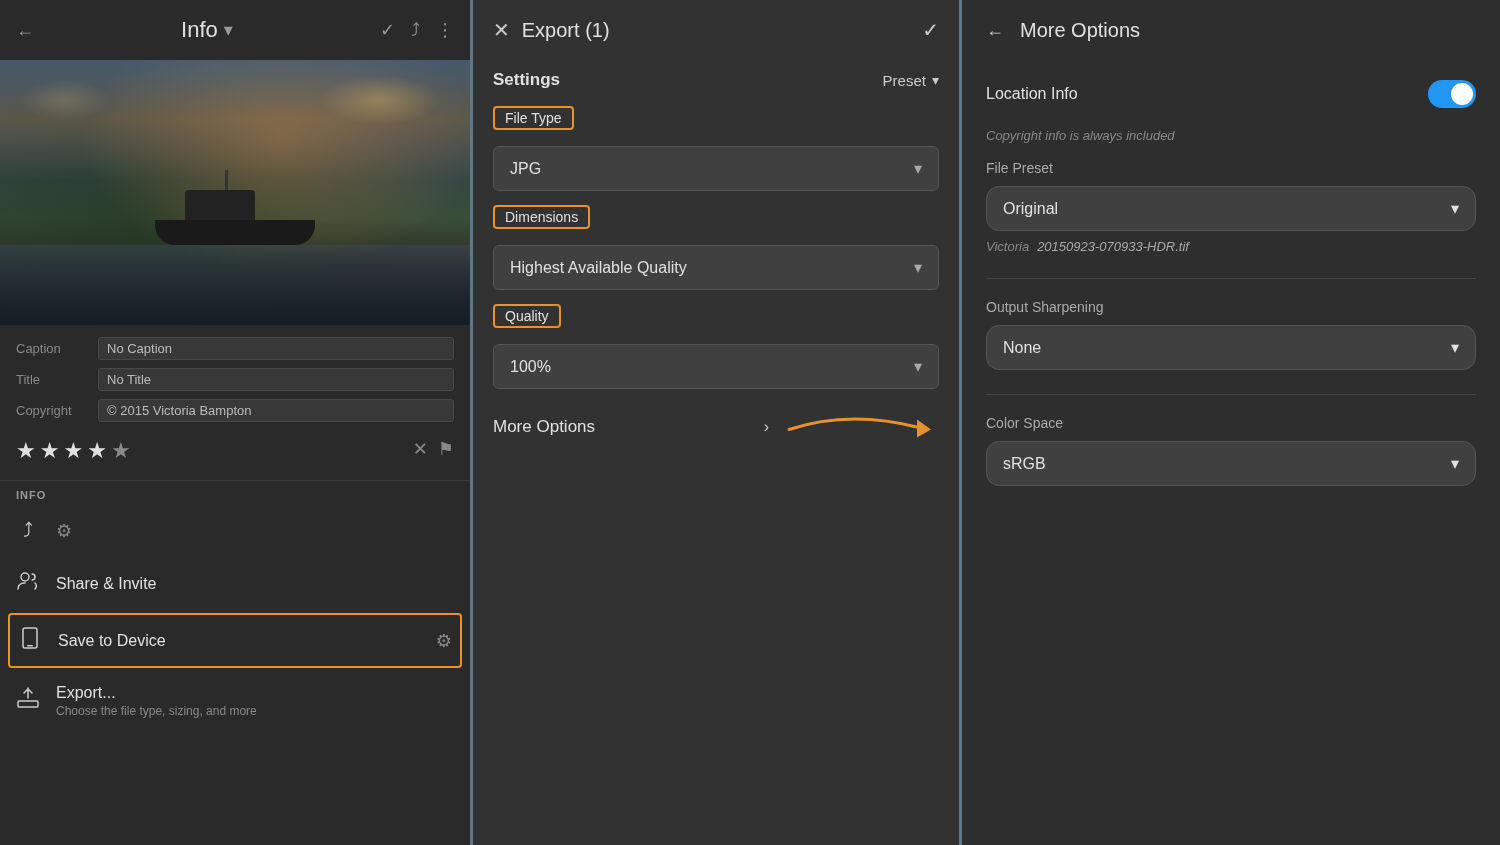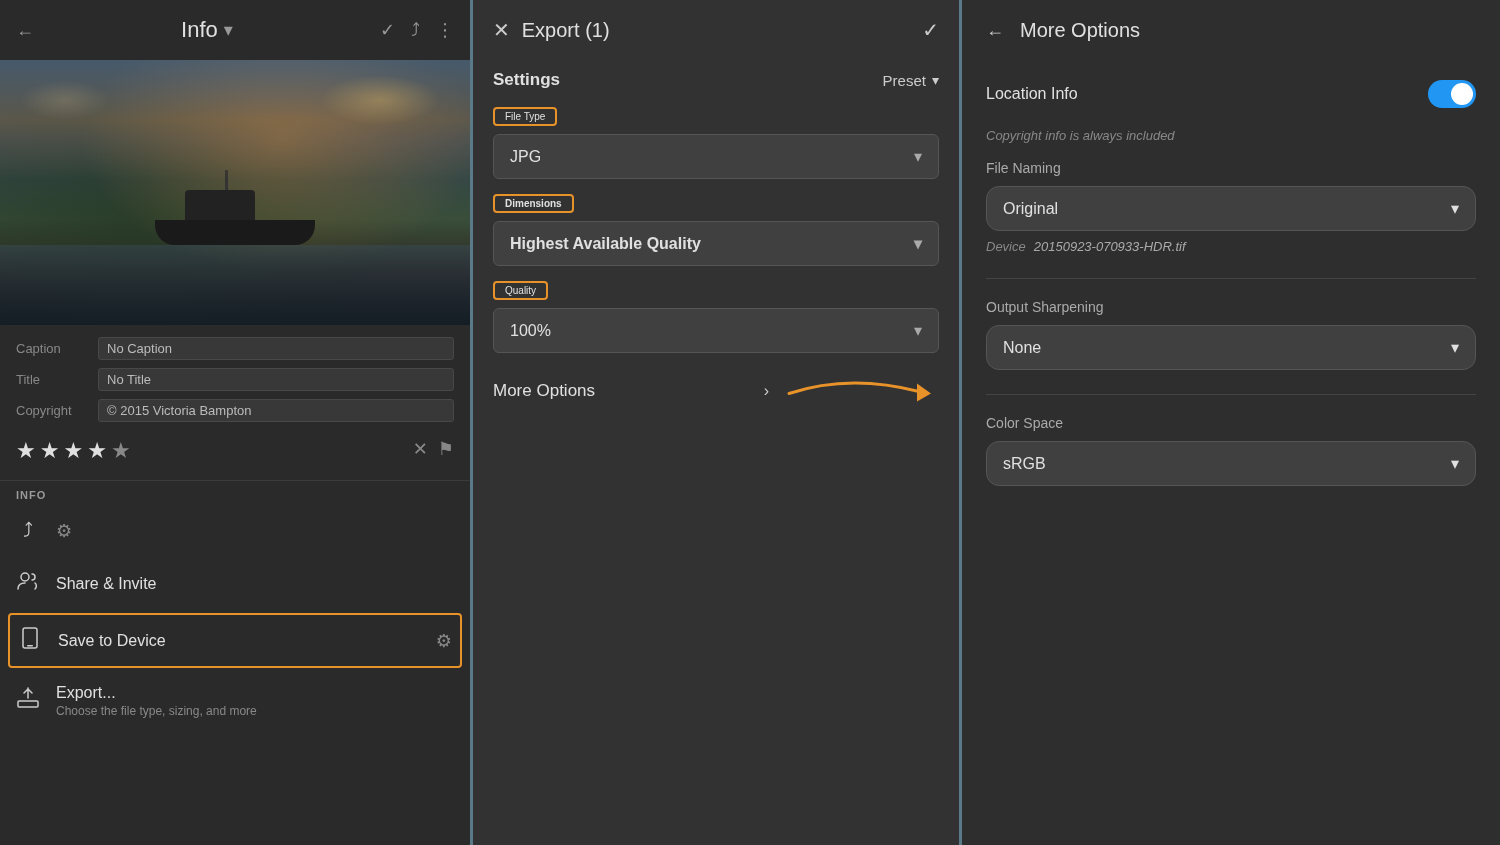--- a/index.html
+++ b/index.html
@@ -313,25 +313,25 @@
       font-size: 14px;
     }
 
     .section-box {
       margin: 10px 20px 0;
     }
 
     .section-box-label {
       display: inline-block;
       color: #e0e0e0;
-      font-size: 10px;
+      font-size: 14px;
       border: 2px solid #e8922a;
       border-radius: 4px;
       padding: 2px 10px;
-      margin-bottom: 8px;
+      margin-bottom: 16px;
     }
 
     .dropdown {
       background: #404040;
       border: 1px solid #555;
       border-radius: 6px;
       padding: 12px 16px;
       display: flex;
       align-items: center;
       justify-content: space-between;
@@ -605,21 +605,21 @@
   </div>
 
   <div class="section-box">
     <span class="section-box-label">File Type</span>
     <div class="dropdown">
       <span>JPG</span>
       <span class="dropdown-chevron">▾</span>
     </div>
   </div>
 
-  <div class="section-box" style="margin-top:14px;font-weight:bold;">
+  <div class="section-box" style="margin-top:14px;">
     <span class="section-box-label">Dimensions</span>
     <div class="dropdown">
       <span>Highest Available Quality</span>
       <span class="dropdown-chevron">▾</span>
     </div>
   </div>
 
   <div class="section-box" style="margin-top:14px;">
     <span class="section-box-label">Quality</span>
     <div class="dropdown">
@@ -653,27 +653,27 @@
     <div class="toggle-row">
       <span class="toggle-label">Location Info</span>
       <div class="toggle">
         <div class="toggle-knob"></div>
       </div>
     </div>
 
     <div class="copyright-note">Copyright info is always included</div>
 
     <div>
-      <div class="right-section-label">File Naming</div>
+      <div class="right-section-label">File Preset</div>
       <div class="right-dropdown">
         <span>Original</span>
         <span>▾</span>
       </div>
       <div class="example-row">
-        <span class="example-label">Device</span>
+        <span class="example-label">Victoria</span>
         <span class="example-value">20150923-070933-HDR.tif</span>
       </div>
     </div>
 
     <div class="divider-line"></div>
 
     <div style="margin-bottom:24px;">
       <div class="right-section-label">Output Sharpening</div>
       <div class="right-dropdown">
         <span>None</span>

